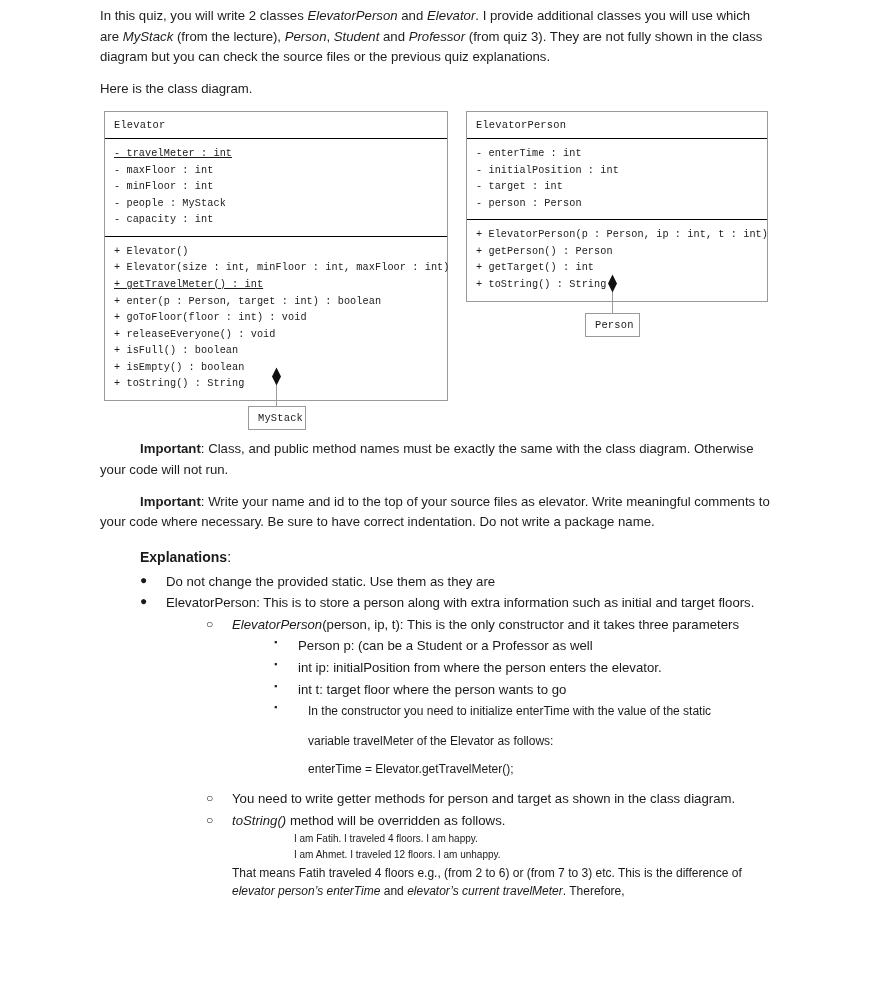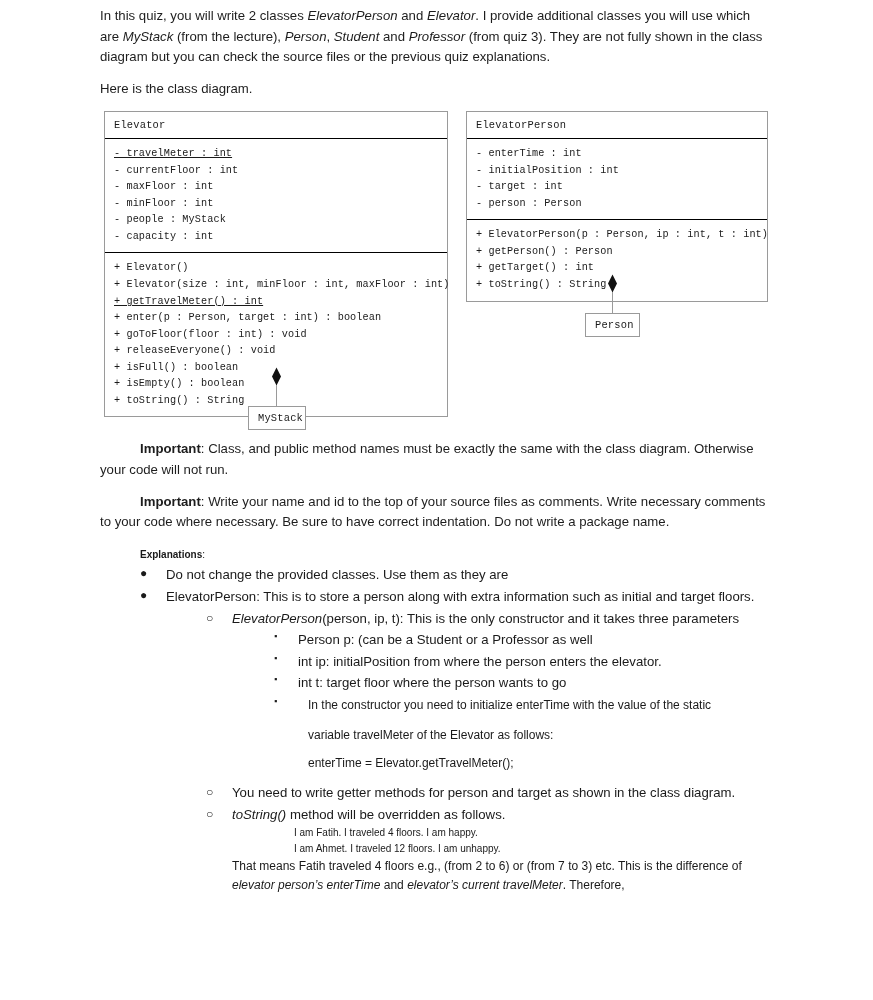--- a/index.html
+++ b/index.html
@@ -179,42 +179,41 @@
     font-size: 10px;
     line-height: 1.56;
   }
   .trailing {
     margin: 1px 0 0 0;
     font-size: 12px;
     line-height: 1.56;
   }
   .sec-head {
     margin: 14px 0 3px 0;
-    font-size: 10px;
+    font-size: 14px;
     line-height: 1.56;
   }
 </style>
 </head>
 <body>
 
 <div class="page">
   <div class="content">
 
     <p class="body"><span>In this quiz, you will write 2 classes </span><em>ElevatorPerson</em><span> and </span><em>Elevator</em><span>. I provide additional classes you will use which are </span><em>MyStack</em><span> (from the lecture), </span><em>Person</em><span>, </span><em>Student</em><span> and </span><em>Professor</em><span> (from quiz 3). They are not fully shown in the class diagram but you can check the source files or the previous quiz explanations.</span></p>
     <p class="body tight">Here is the class diagram.</p>
 
     <div class="diagram">
 
       <div class="umlbox" id="box-elevator">
         <div class="compartment">
           <div class="uml-name">Elevator</div>
         </div>
         <div class="compartment">
             <div class="uml-line"><span class="u">- travelMeter : int</span></div>
-            <div class="uml-line">- currentFloor : int</div>
             <div class="uml-line">- maxFloor : int</div>
             <div class="uml-line">- minFloor : int</div>
             <div class="uml-line">- people : MyStack</div>
             <div class="uml-line">- capacity : int</div>
           </div>
         <div class="compartment">
             <div class="uml-line">+ Elevator()</div>
             <div class="uml-line">+ Elevator(size : int, minFloor : int, maxFloor : int)</div>
             <div class="uml-line"><span class="u">+ getTravelMeter() : int</span></div>
             <div class="uml-line">+ enter(p : Person, target : int) : boolean</div>
@@ -259,31 +258,31 @@
       <div class="conn-line" id="conn-line-mystack"></div>
       <div class="conn-diamond" id="conn-diamond-mystack"></div>
       <div class="conn-line" id="conn-line-person"></div>
       <div class="conn-diamond" id="conn-diamond-person"></div>
     </div>
 
     <p class="body">
       <strong>Important</strong><span>: Class, and public method names must be exactly the same with the class diagram. Otherwise your code will not run.</span>
     </p>
     <p class="body">
-      <strong>Important</strong><span>: Write your name and id to the top of your source files as comments. Write necessary comments to your code where necessary. Be sure to have correct indentation. Do not write a package name.</span>
+      <strong>Important</strong><span>: Write your name and id to the top of your source files as elevator. Write meaningful comments to your code where necessary. Be sure to have correct indentation. Do not write a package name.</span>
     </p>
 
     <p class="sec-head">
       <strong>Explanations</strong><span>:</span>
     </p>
 
     <ul class="lvl1">
       <li>
         <span class="bullet">●</span>
-        <span>Do not change the provided classes. Use them as they are</span>
+        <span>Do not change the provided static. Use them as they are</span>
       </li>
       <li>
         <span class="bullet">●</span>
         <span>ElevatorPerson: This is to store a person along with extra information such as initial and target floors.</span>
 
         <ul class="lvl2">
           <li>
             <span class="bullet">○</span>
             <span><em>ElevatorPerson</em><span>(person, ip, t): This is the only constructor and it takes three parameters</span></span>
 

